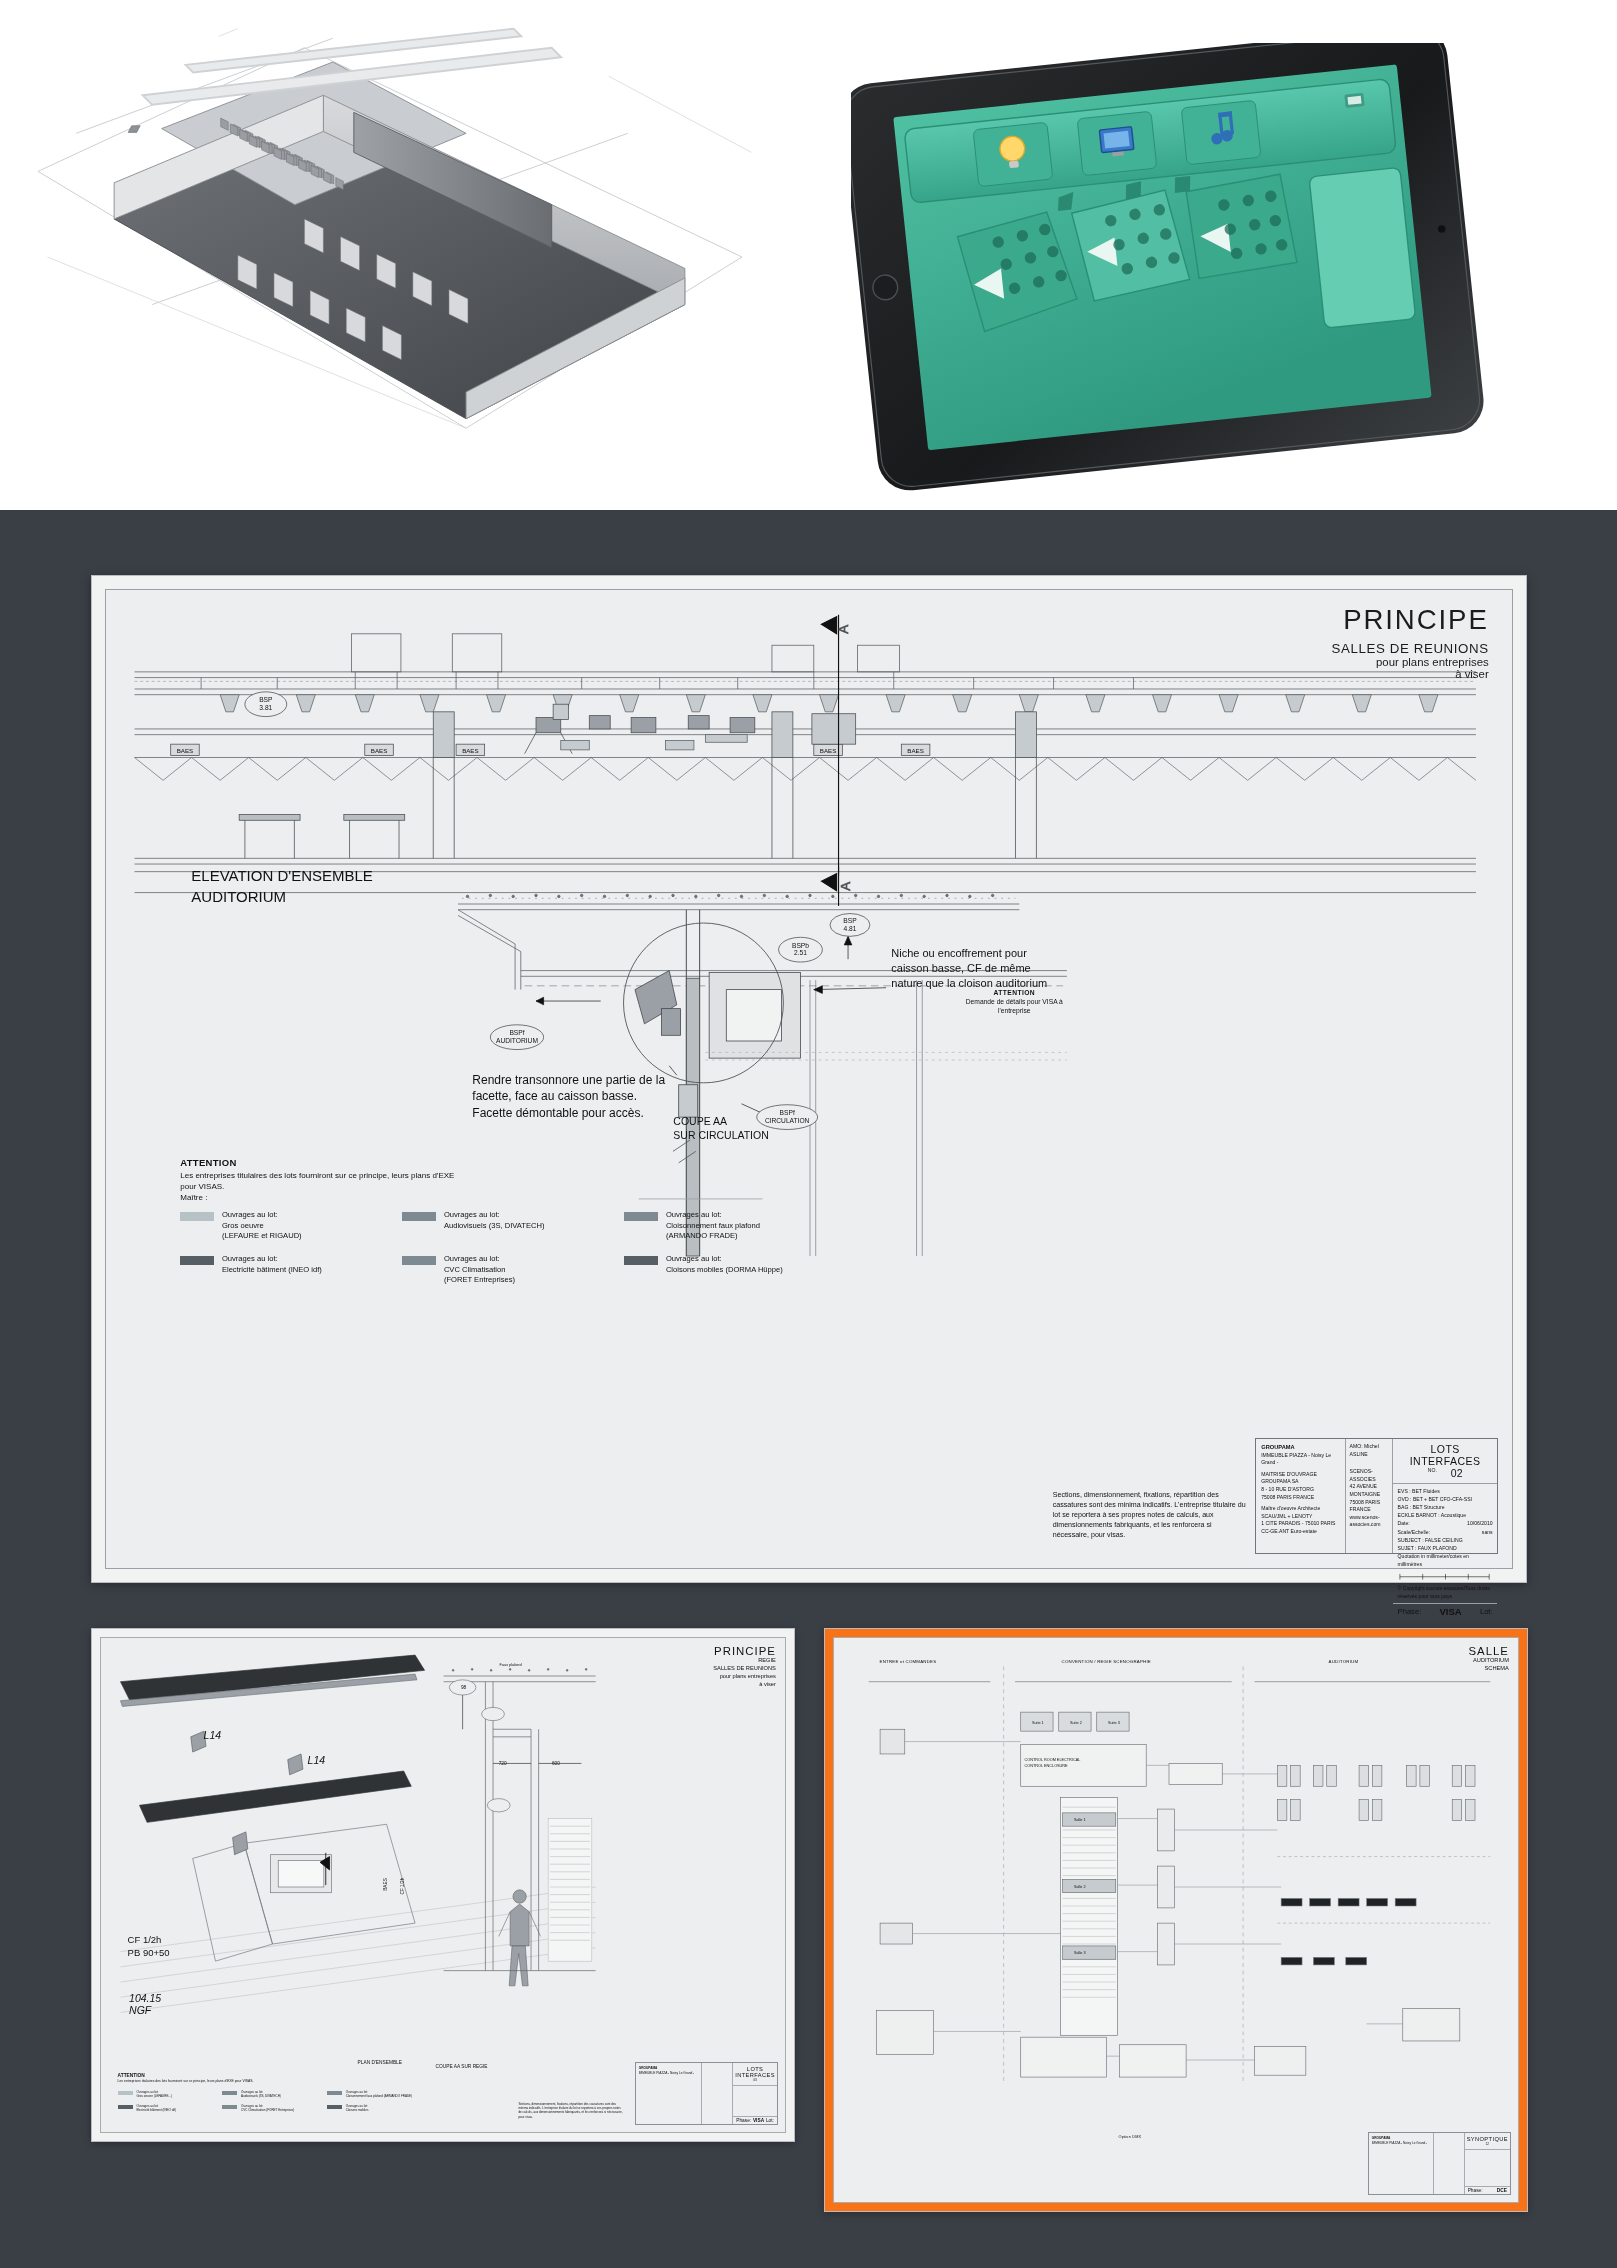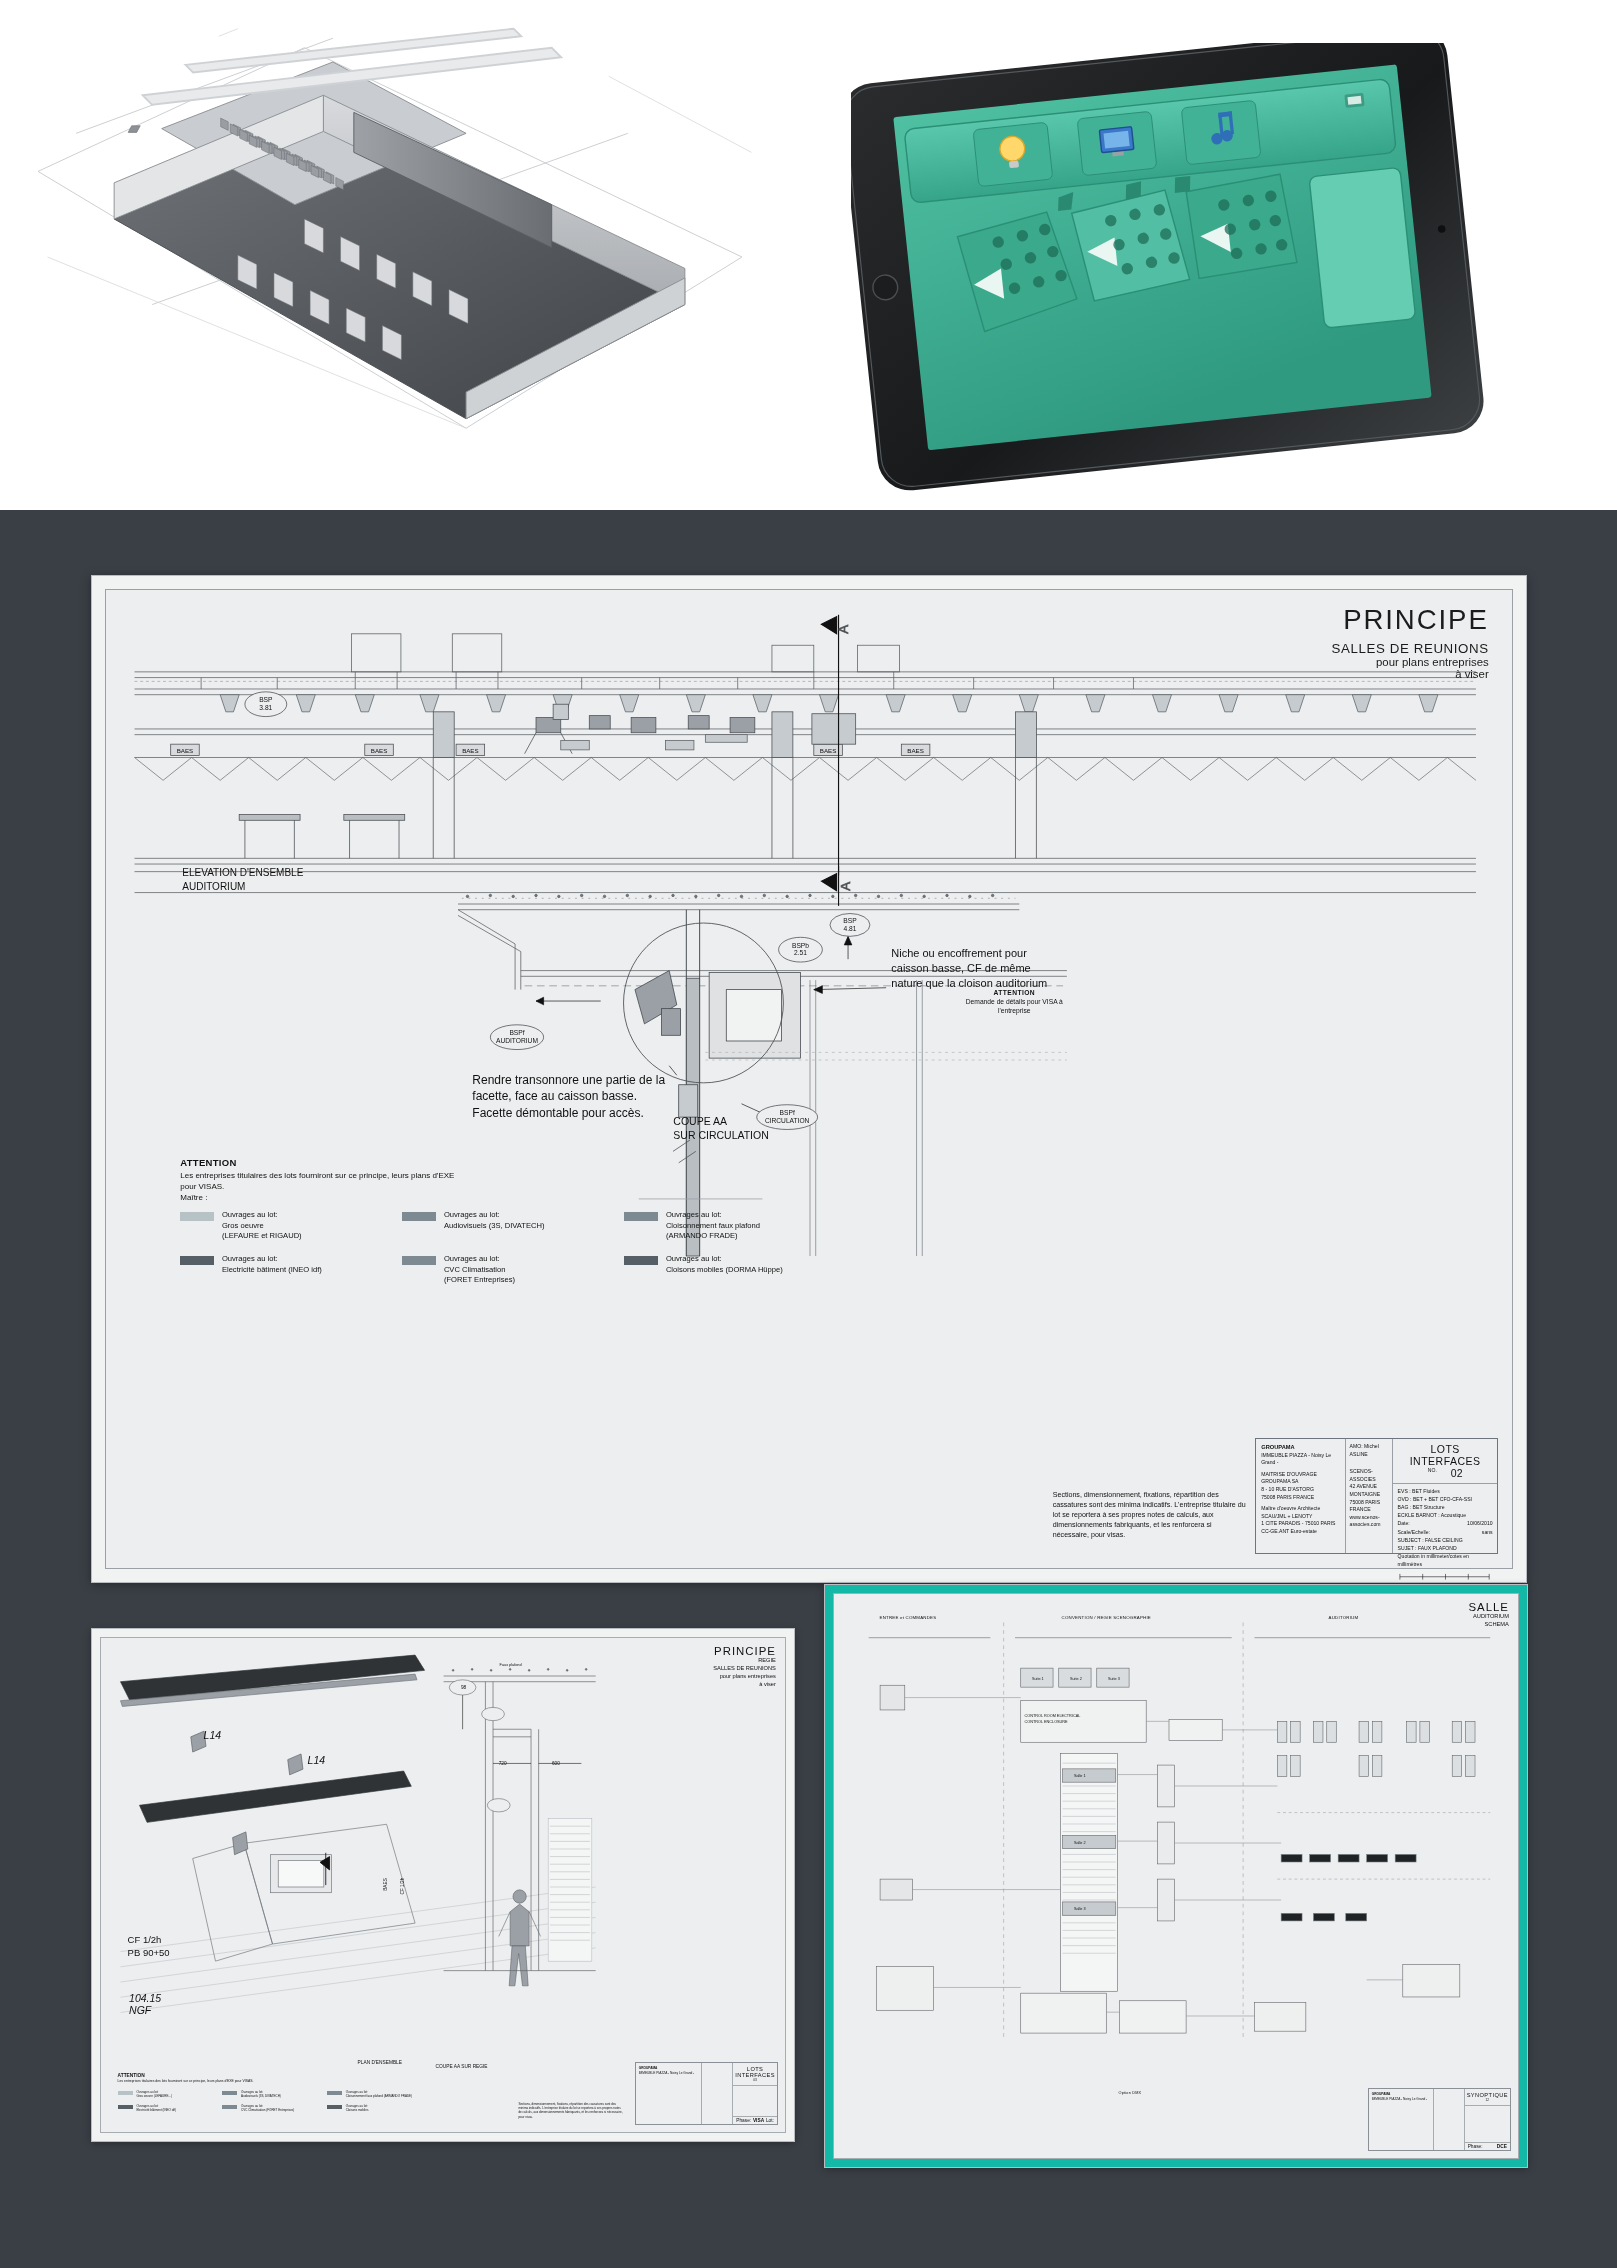--- a/index.html
+++ b/index.html
@@ -42,21 +42,21 @@
     border:1px solid #9aa0a6; background:#eceeef;
   }
 
   .title-block-top { position:absolute; right:23px; top:13.3px; text-align:right; }
   .tb-principe { font-size:27.6px; letter-spacing:1.9px; color:#1b1b1b; }
   .tb-sub1 { font-size:13.3px; letter-spacing:0.6px; color:#1b1b1b; margin-top:5.7px; }
   .tb-sub2 { font-size:11.4px; color:#1b1b1b; }
   .tb-sub3 { font-size:11.4px; color:#1b1b1b; }
 
   .label-elev {
-    position:absolute; left:76px; top:276px; font-size:10px; color:#111; line-height:1.35;
+    position:absolute; left:85px; top:276px; font-size:15px; color:#111; line-height:1.35;
   }
   .label-coupe {
     position:absolute; left:567px; top:524px; font-size:10.5px; color:#111; line-height:1.35;
   }
   .note-niche {
     position:absolute; left:785px; top:356px; width:171px; font-size:11px; color:#111; line-height:1.35;
   }
   .note-attention-small {
     position:absolute; left:851px; top:399px; width:114px; font-size:6.7px; color:#111; line-height:1.3; text-align:center;
   }
@@ -94,21 +94,21 @@
   .cart-r-top .num { font-size:10.5px; }
   .cart-r-rows { flex:1; padding:2.9px 4.8px; line-height:1.6; }
   .cart-bold { font-weight:bold; font-size:5.7px; }
   .cart-row { display:flex; justify-content:space-between; }
   .cart-phase { border-top:1px solid #9aa0a6; padding:1.9px 4.8px; font-size:7.6px; display:flex; justify-content:space-between; align-items:center;}
   .cart-phase b { font-size:9.5px; }
   .cart-scalebar { margin-top:3.8px; }
 
   
   .sheet-bl { position:absolute; left:91px; top:1628px; width:704px; height:514px; background:#f1f2f2; border:1px solid #b9bcc0; box-shadow:0 1.9px 7.6px rgba(0,0,0,.3); }
-  .sheet-br { position:absolute; left:824px; top:1584px; width:704px; height:584px; background:#14b8a6; border:1px solid #b9bcc0; box-shadow:0 1.9px 7.6px rgba(0,0,0,.3); }
+  .sheet-br { position:absolute; left:824px; top:1628px; width:704px; height:584px; background:#f97316; border:1px solid #b9bcc0; box-shadow:0 1.9px 7.6px rgba(0,0,0,.3); }
   .mini-inner { position:absolute; left:7.6px; top:7.6px; right:7.6px; bottom:7.6px; border:1px solid #a7acb1; background:#eceeef; overflow:hidden;}
   .mini-title { position:absolute; right:9.5px; top:7.6px; text-align:right; }
   .mini-title .t1 { font-size:11.4px; letter-spacing:1px; color:#111; }
   .mini-title .t2 { font-size:5.7px; color:#111; line-height:1.4; }
 
   .mini-cart { position:absolute; right:7.6px; bottom:7.6px; width:143px; height:63px; border:1px solid #8a9096; background:#eceeef; font-size:3.2px; color:#111; display:flex;}
   .mini-cart .ml { width:68px; border-right:1px solid #a7acb1; padding:2.9px; line-height:1.5;}
   .mini-cart .mm { width:32px; border-right:1px solid #a7acb1; padding:2.9px; line-height:1.5;}
   .mini-cart .mr { flex:1; padding:0; display:flex; flex-direction:column;}
   .mini-cart .mr-top { border-bottom:1px solid #a7acb1; text-align:center; padding:2.9px 1.9px; }

